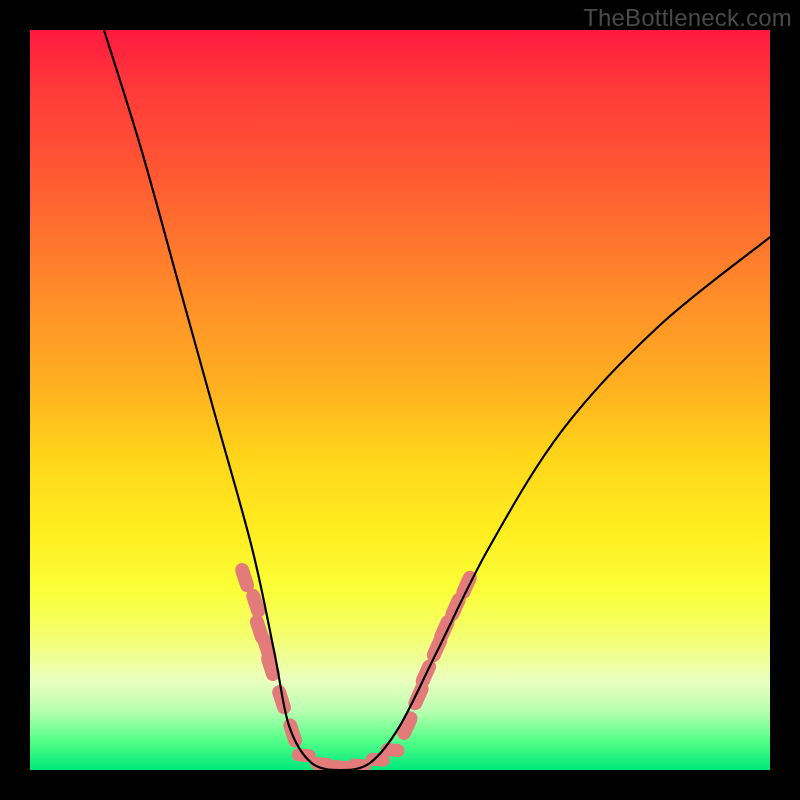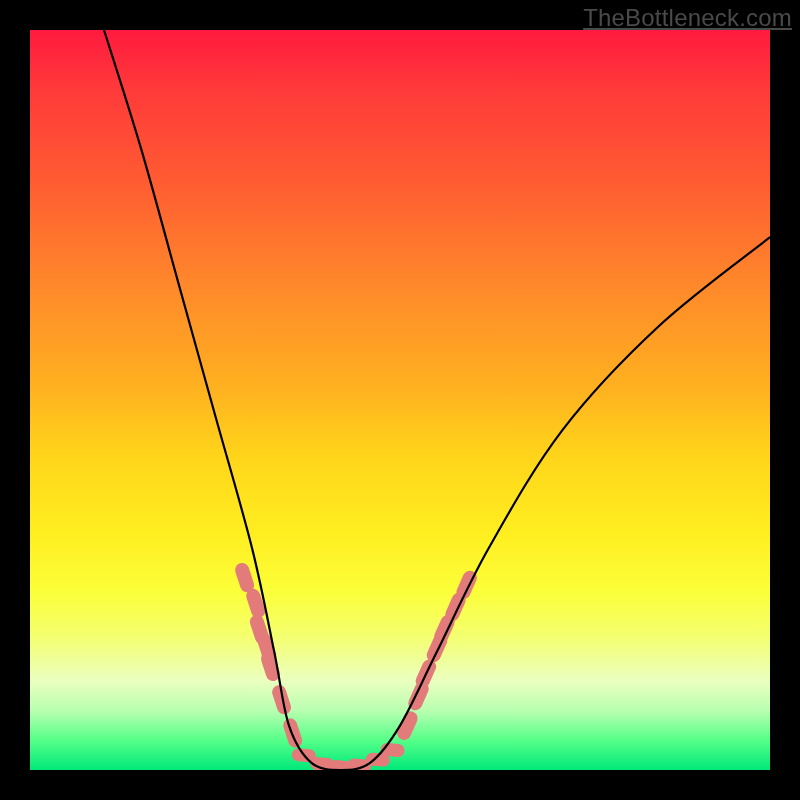--- a/index.html
+++ b/index.html
@@ -42,21 +42,20 @@
       #00e87a 100%);
   }
   .watermark {
     position: absolute;
     top: 4px;
     right: 8px;
     color: #4a4a4a;
     font-size: 24px;
     font-weight: 500;
     letter-spacing: 0.2px;
-    text-decoration: underline;
   }
   svg.curve-layer {
     position: absolute;
     left: 0;
     top: 0;
   }
 </style>
 </head>
 <body>
 

